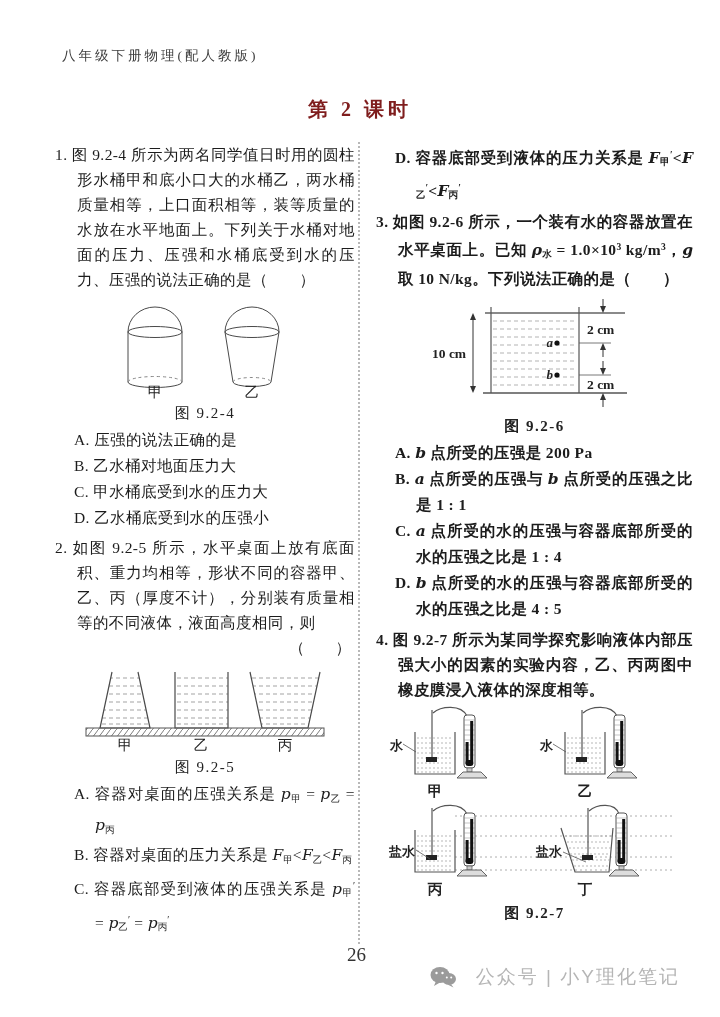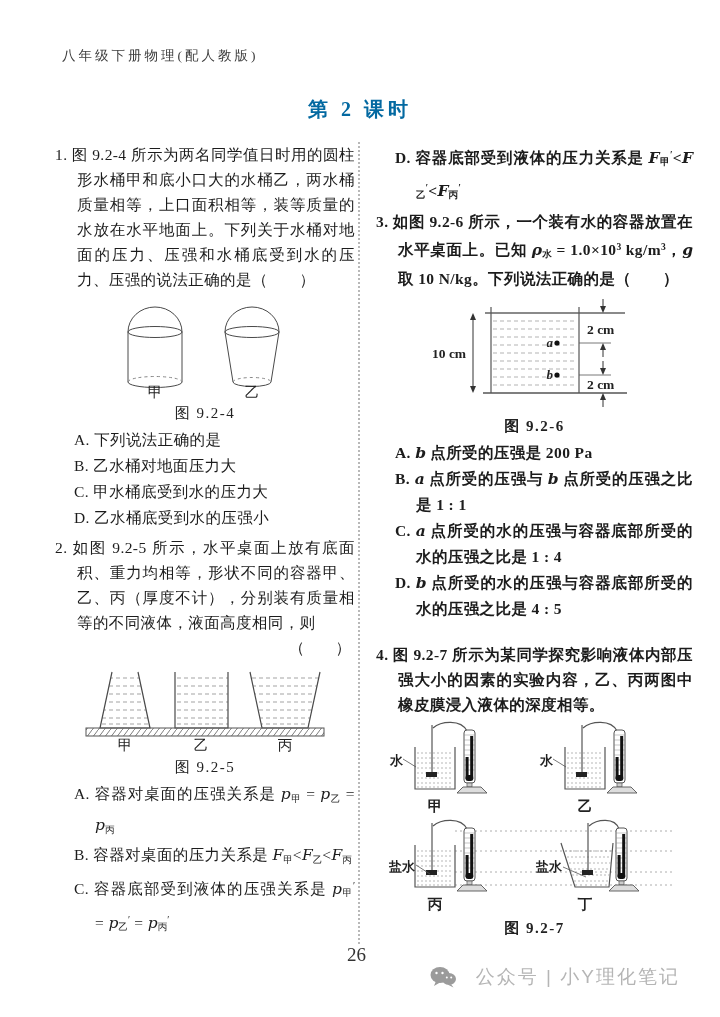--- a/index.html
+++ b/index.html
@@ -7,21 +7,21 @@
     position:relative; width:720px; height:1017px; margin:0 auto;
     background:#ffffff; overflow:hidden;
     font-family:"Liberation Serif","DejaVu Serif",serif; color:#1c1c1c;
   }
   .book-header {
     position:absolute; left:62px; top:47px;
     font-size:13.5px; letter-spacing:3px; color:#3d3d3d;
   }
   .lesson-title {
     position:absolute; left:0; top:96px; width:100%;
-    text-align:center; font-size:20px; font-weight:bold; letter-spacing:4px; color:#0369a1;
+    text-align:center; font-size:20px; font-weight:bold; letter-spacing:4px; color:#7f1d1d;
   }
   .divider {
     position:absolute; left:358px; top:142px; height:802px; width:0;
     border-left:2px dotted #b8b8b8;
   }
   .col { position:absolute; top:142px; }
   .col-left  { left:55px;  width:300px; }
   .col-right { left:376px; width:317px;font-weight:bold; }
   .para {
     font-size:15.5px; line-height:25px; text-align:justify;
@@ -78,21 +78,21 @@
           <line x1="179" y1="34" x2="171" y2="84"></line>
           <path d="M 133 84 A 19 4.5 0 0 0 171 84"></path>
           <path d="M 133 84 A 19 4.5 0 0 1 171 84" stroke-dasharray="3,3" stroke="#888"></path>
         </g>
         <text x="55" y="99" font-size="14.5" text-anchor="middle">甲</text>
         <text x="152" y="99" font-size="14.5" text-anchor="middle">乙</text>
       </svg>
       <div class="fig-caption">图 9.2-4</div>
     </div>
 
-    <p class="para opt">A. 下列说法正确的是</p>
+    <p class="para opt">A. 压强的说法正确的是</p>
     <p class="para opt">B. 乙水桶对地面压力大</p>
     <p class="para opt">C. 甲水桶底受到水的压力大</p>
     <p class="para opt">D. 乙水桶底受到水的压强小</p>
 
     <p class="para" style="margin-top:4px">2. 如图 9.2-5 所示，水平桌面上放有底面积、重力均相等，形状不同的容器甲、乙、丙（厚度不计），分别装有质量相等的不同液体，液面高度相同，则</p>
     <div class="bracket-line">（　　）</div>
 
     <div class="fig-block">
       <svg width="250" height="86" viewBox="0 0 250 86">
         <defs>
@@ -201,21 +201,21 @@
         <polygon points="174,96 171,103 177,103" fill="#333"></polygon>
       </svg>
       <div class="fig-caption">图 9.2-6</div>
     </div>
 
     <p class="para opt"><span>A. </span><em>b</em><span> 点所受的压强是 200 Pa</span></p>
     <p class="para opt"><span>B. </span><em>a</em><span> 点所受的压强与 </span><em>b</em><span> 点所受的压强之比是 1 : 1</span></p>
     <p class="para opt"><span>C. </span><em>a</em><span> 点所受的水的压强与容器底部所受的水的压强之比是 1 : 4</span></p>
     <p class="para opt"><span>D. </span><em>b</em><span> 点所受的水的压强与容器底部所受的水的压强之比是 4 : 5</span></p>
 
-    <p class="para" style="margin-top:20px">4. 图 9.2-7 所示为某同学探究影响液体内部压强大小的因素的实验内容，乙、丙两图中橡皮膜浸入液体的深度相等。</p>
+    <p class="para" style="margin-top:5px">4. 图 9.2-7 所示为某同学探究影响液体内部压强大小的因素的实验内容，乙、丙两图中橡皮膜浸入液体的深度相等。</p>
 
     <div class="fig-block" style="margin-top:2px">
       <svg width="292" height="194" viewBox="0 0 292 194">
         <defs>
           <g id="mset">
             <path d="M 6 22 L 6 64 L 46 64 L 46 22" stroke="#555" stroke-width="1.2" fill="none"></path>
             <g stroke="#999" stroke-width="0.7" stroke-dasharray="2,2">
               <line x1="8" y1="28" x2="44" y2="28"></line>
                 <line x1="8" y1="33" x2="44" y2="33"></line>
               <line x1="8" y1="38" x2="44" y2="38"></line>

